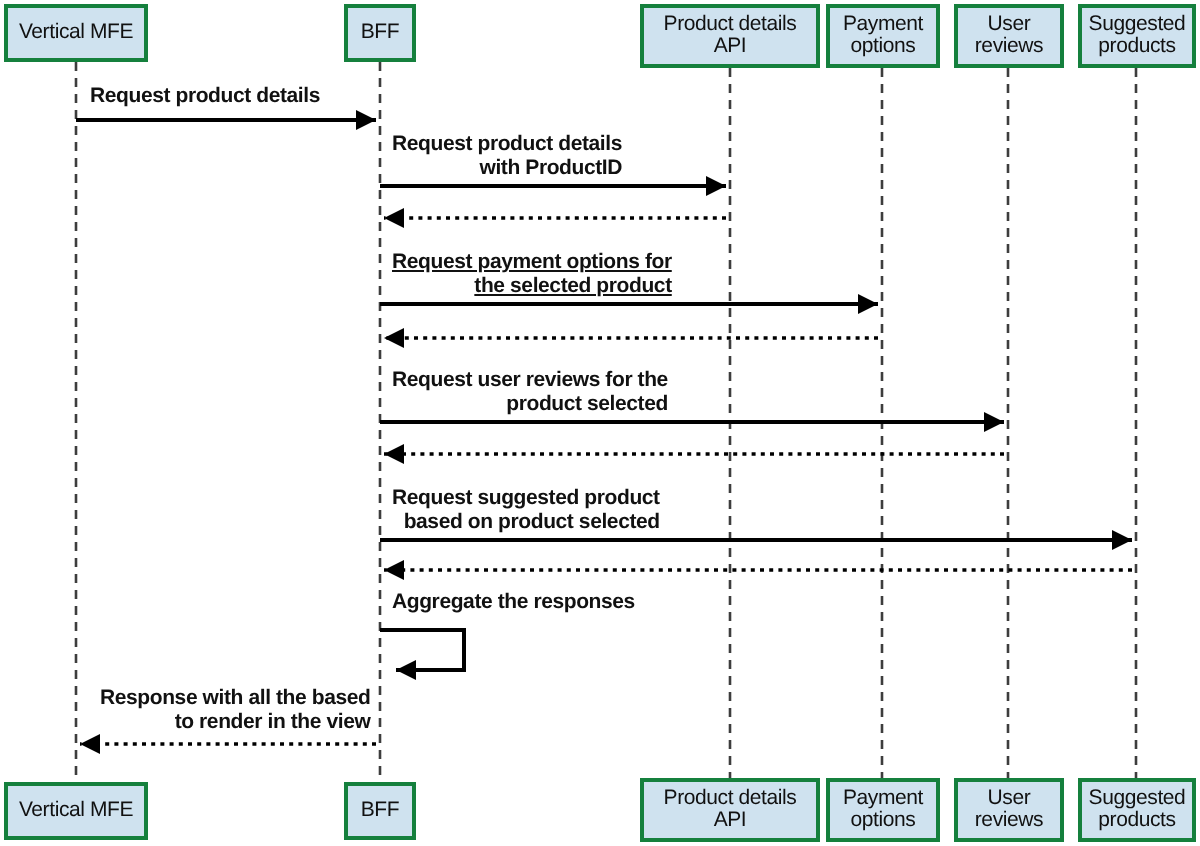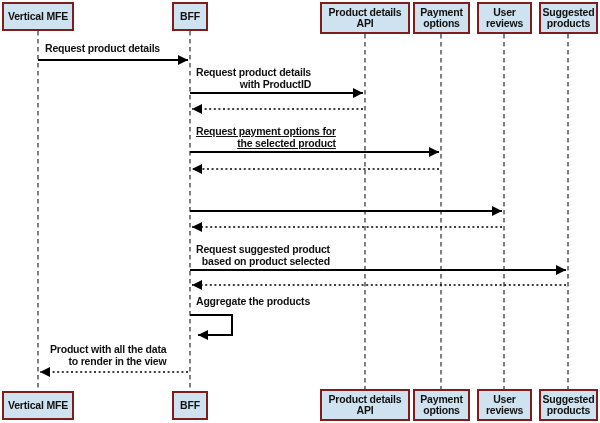--- a/index.html
+++ b/index.html
@@ -20,26 +20,26 @@
     position: absolute;
     left: 0;
     top: 0;
     width: 600px;
     height: 423px;
   }
   .actor-box {
     position: absolute;
     box-sizing: border-box;
     background: #cfe2ef;
-    border: 2px solid #7f1d1d;
+    border: 2px solid #15803d;
     display: flex;
     align-items: center;
     justify-content: center;
     text-align: center;
-    font-weight: bold;
+    font-weight: normal;
     font-size: 10.5px;
     line-height: 11.5px;
     letter-spacing: -0.2px;
     white-space: pre-line;
     z-index: 2;
   }
   .msg-label {
     position: absolute;
     font-weight: bold;
     font-size: 10.5px;
@@ -109,19 +109,21 @@
   <div class="actor-box" style="left:477px; top:389px; width:55px; height:32px;">User
 reviews</div>
   <div class="actor-box" style="left:539px; top:389px; width:59px; height:32px;">Suggested
 products</div>
 
   <div class="msg-label" style="left:45px;  top:43px;">Request product details</div>
   <div class="msg-label" style="left:196px; top:67px;">Request product details
 with ProductID</div>
   <div class="msg-label" style="left:196px; top:126px;text-decoration:underline;">Request payment options for
 the selected product</div>
+  <div class="msg-label" style="left:196px; top:185px;">Request user reviews for the
+product selected</div>
   <div class="msg-label" style="left:196px; top:244px;">Request suggested product
 based on product selected</div>
-  <div class="msg-label" style="left:196px; top:296px;">Aggregate the products</div>
-  <div class="msg-label" style="left:50px;  top:344px;">Product with all the data
+  <div class="msg-label" style="left:196px; top:296px;">Aggregate the responses</div>
+  <div class="msg-label" style="left:50px;  top:344px;">Response with all the based
 to render in the view</div>
 
 </div>
 
 </body></html>

